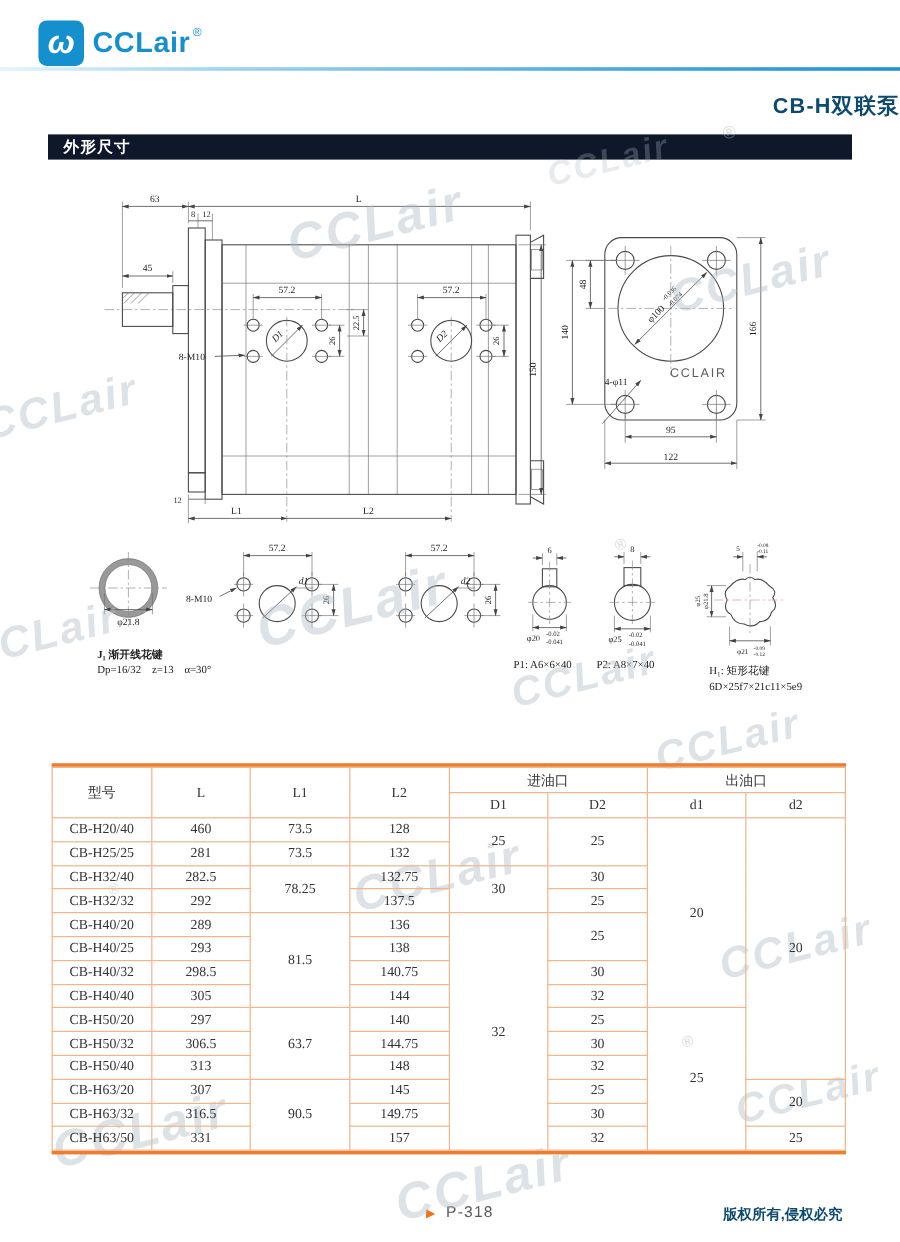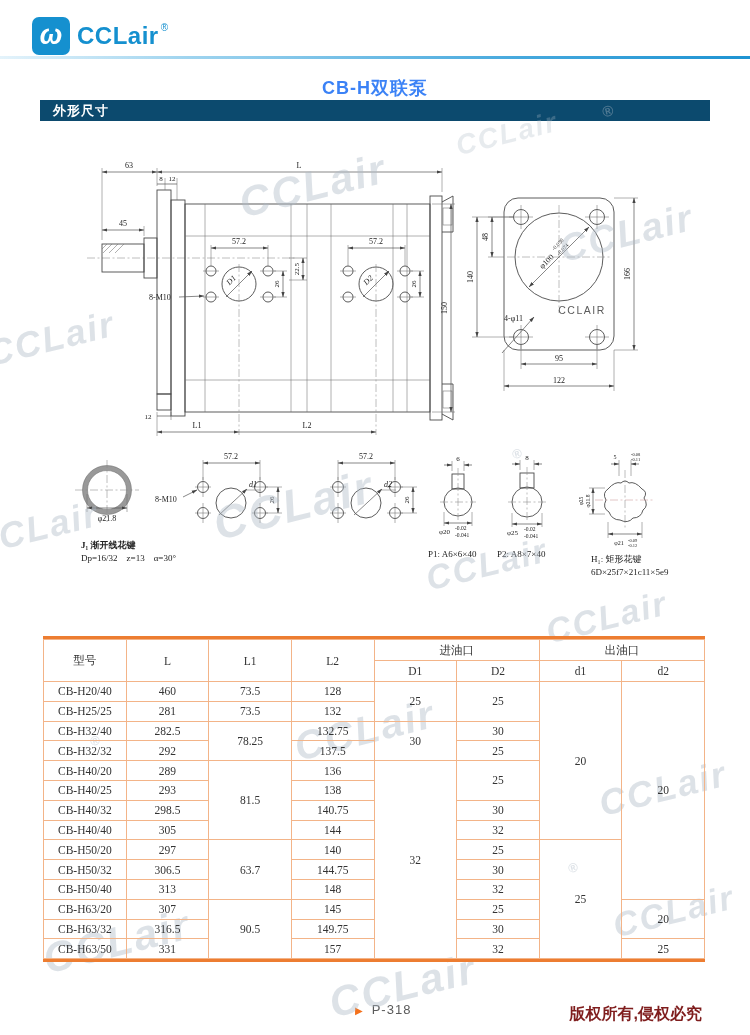--- a/index.html
+++ b/index.html
@@ -11,23 +11,23 @@
   .logo-badge{width:38px;height:38px;background:#1590cf;border-radius:7px;position:relative;}
   .logo-glyph{position:absolute;left:0;top:0;width:38px;height:38px;line-height:36px;text-align:center;
               color:#fff;font-size:27px;font-weight:bold;font-style:italic;}
   .logo-text{color:#1590cf;font-size:24px;font-weight:bold;letter-spacing:.5px;margin-left:7px;}
   .logo-reg{color:#1590cf;font-size:10px;vertical-align:super;position:relative;top:-9px;left:2px;}
   .slogan{position:absolute;right:40px;top:36px;color:#f4711c;font-size:14px;font-weight:bold;letter-spacing:.5px;}
   .hdr-line{position:absolute;left:0;top:56px;width:750px;height:3px;
             background:linear-gradient(90deg,#e4f3fb 0%,#9fd4ef 25%,#45a8dd 70%,#1e93d2 100%);}
 
   
-  .doc-title{position:absolute;left:0;top:76px;width:750px;text-align:center;color:#3b82f6;
+  .doc-title{position:absolute;left:0;top:76px;width:750px;text-align:right;color:#0c4a6e;
              font-size:18px;font-weight:bold;letter-spacing:1px;}
-  .section-bar{position:absolute;left:40px;top:100px;width:670px;height:21px;background:#0c4a6e;}
+  .section-bar{position:absolute;left:40px;top:112px;width:670px;height:21px;background:#0f172a;}
   .section-bar span{display:block;color:#fff;font-size:13px;font-weight:bold;line-height:21px;padding-left:13px;letter-spacing:1px;}
 
   
   .wm{position:absolute;color:rgba(173,187,198,.42);font-weight:bold;font-style:italic;
       letter-spacing:2px;transform:rotate(-14deg);white-space:nowrap;pointer-events:none;
       font-family:"Liberation Sans",sans-serif;z-index:5;}
 
   
   svg{position:absolute;overflow:visible;}
   .ln{stroke:#4a4a4a;stroke-width:.9;fill:none;}
@@ -48,21 +48,21 @@
   table.spec{width:100%;border-collapse:collapse;table-layout:fixed;
              font-family:"Liberation Serif","DejaVu Serif",serif;font-size:11.5px;color:#333;}
   table.spec th,table.spec td{border:1px solid #f3b488;text-align:center;padding:0;font-weight:normal;
              background:transparent;}
   table.spec thead tr{height:21px;}
   table.spec tbody tr{height:19.8px;}
 
   
   .footer-page{position:absolute;left:355px;top:1002px;font-size:13px;color:#5a5a5a;letter-spacing:1px;}
   .footer-page .tri{color:#f4711c;font-size:10px;margin-right:8px;}
-  .footer-copy{position:absolute;right:48px;top:1004px;font-size:16px;font-weight:bold;color:#7f1d1d;}
+  .footer-copy{position:absolute;right:48px;top:1004px;font-size:12px;font-weight:bold;color:#0c4a6e;}
 </style>
 </head>
 <body>
 
 <div class="page">
 
   <div class="logo-wrap">
     <div class="logo-badge">
       <span class="logo-glyph">ω</span>
     </div>

